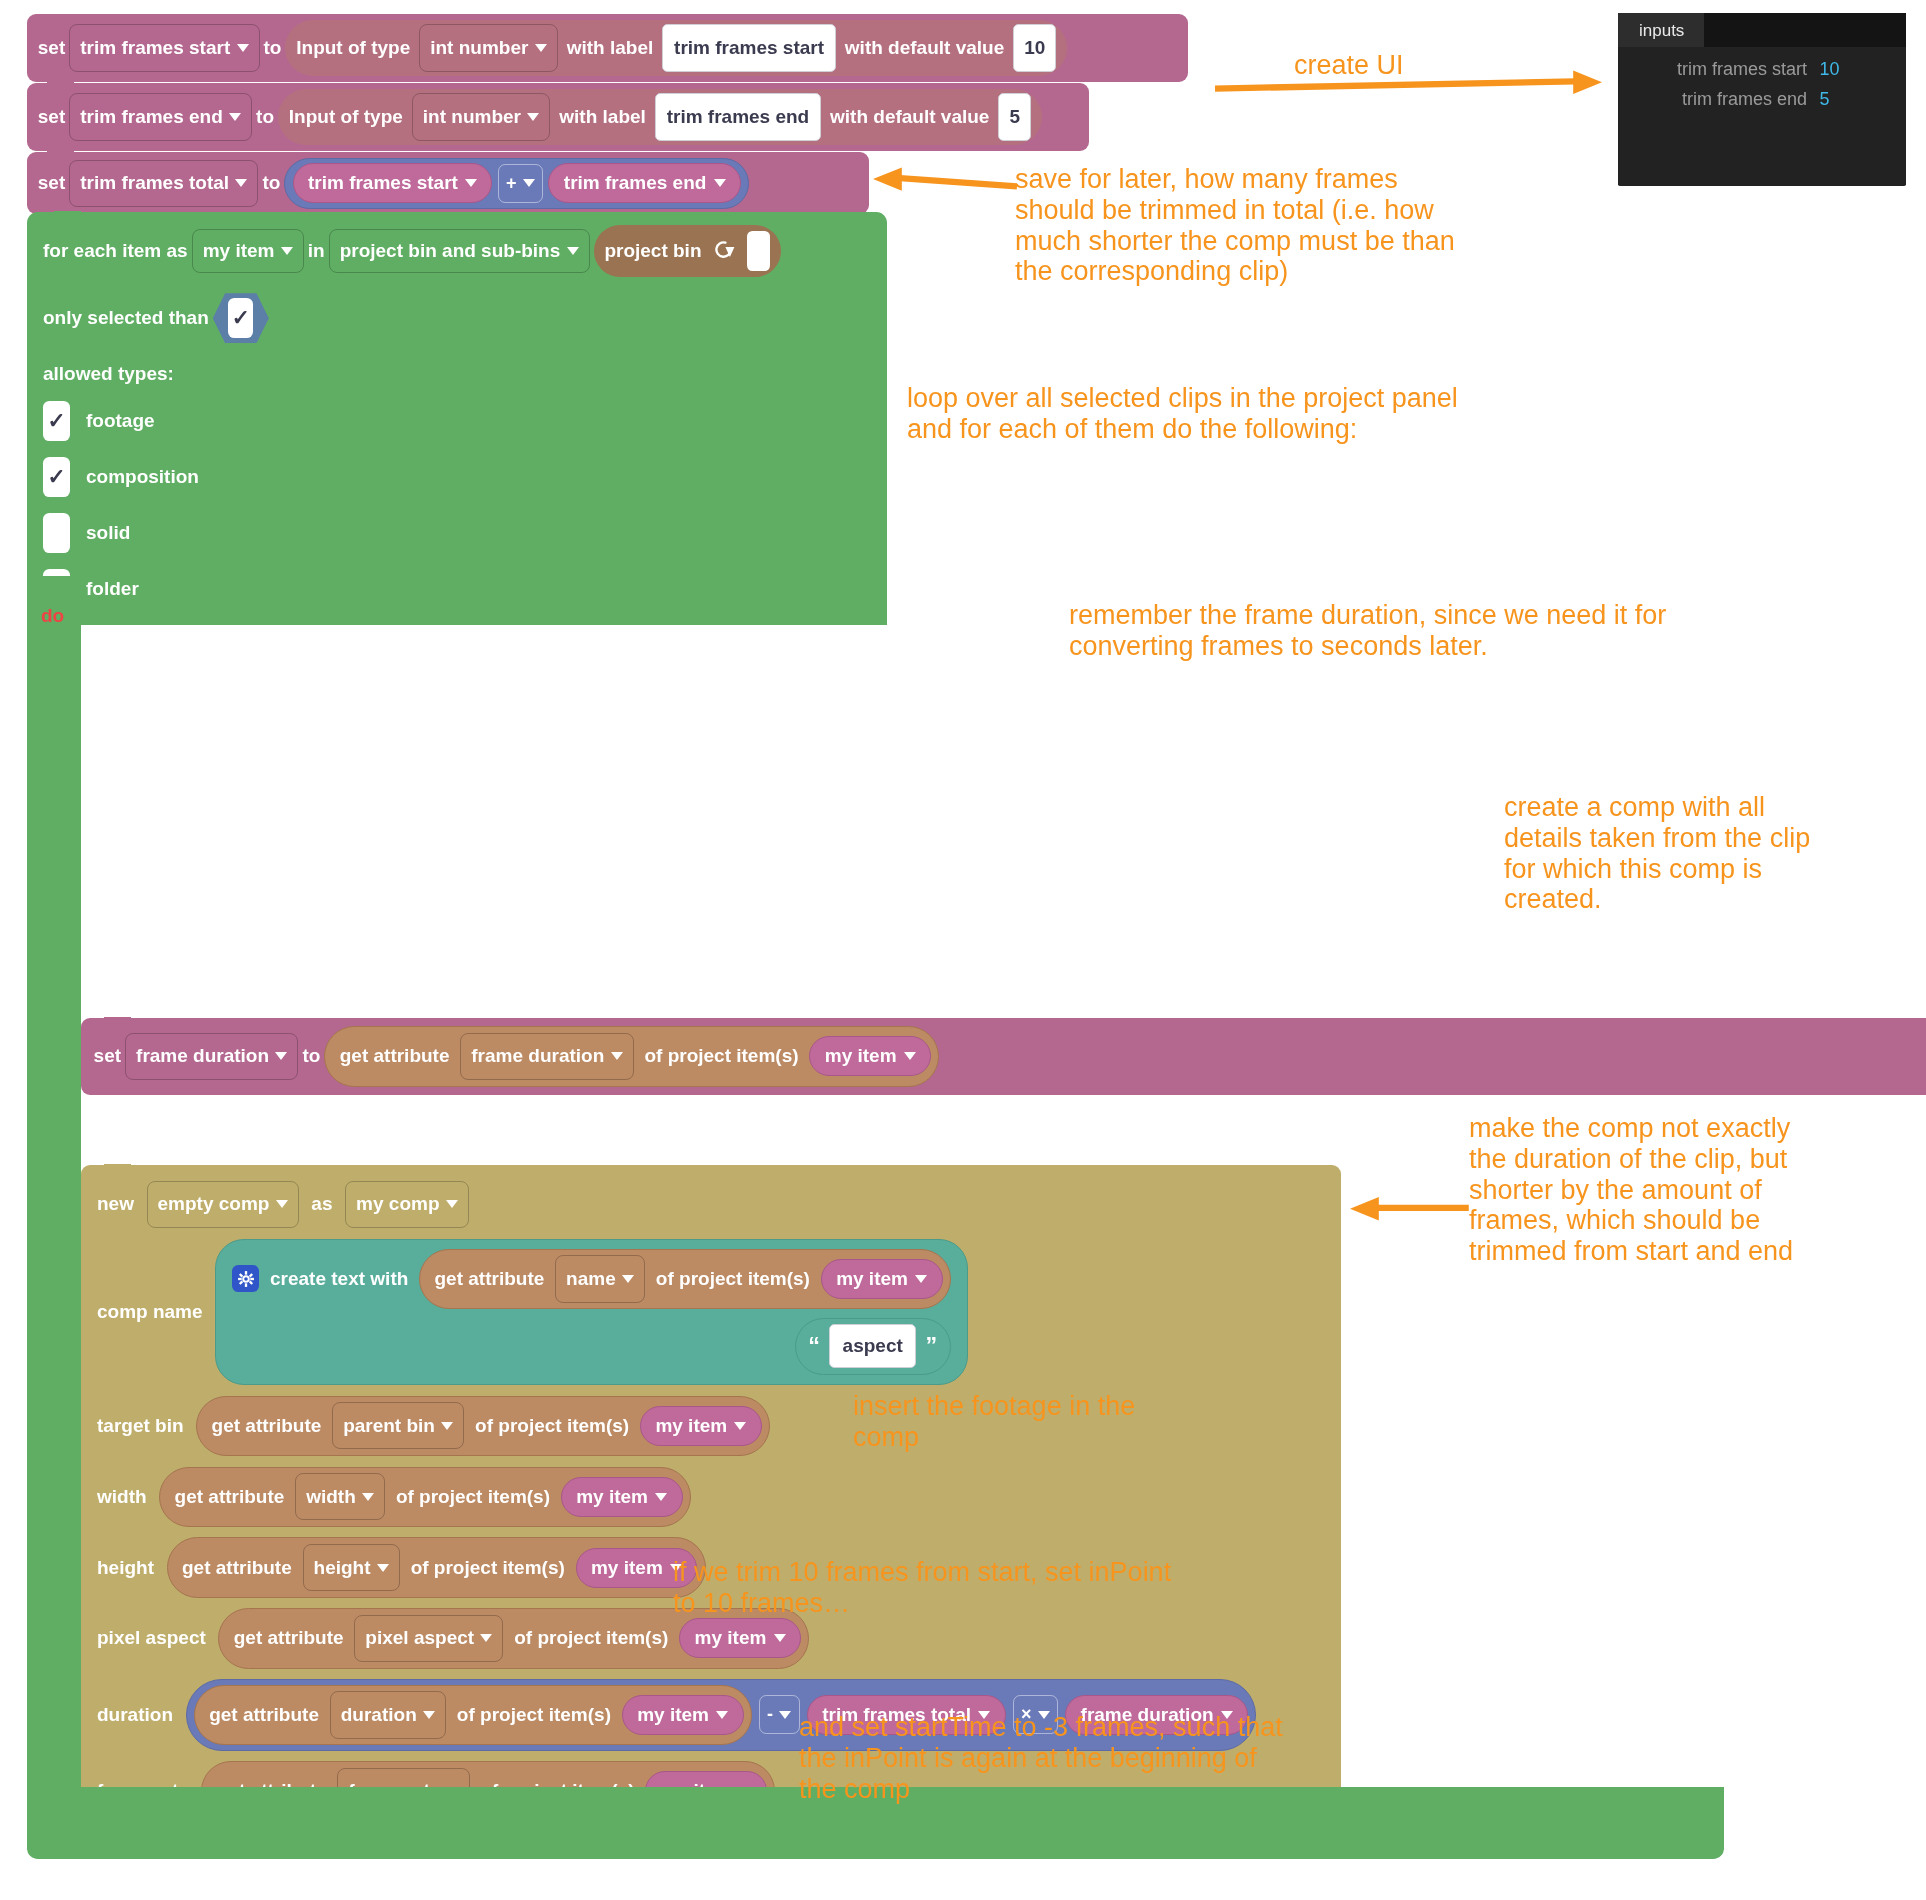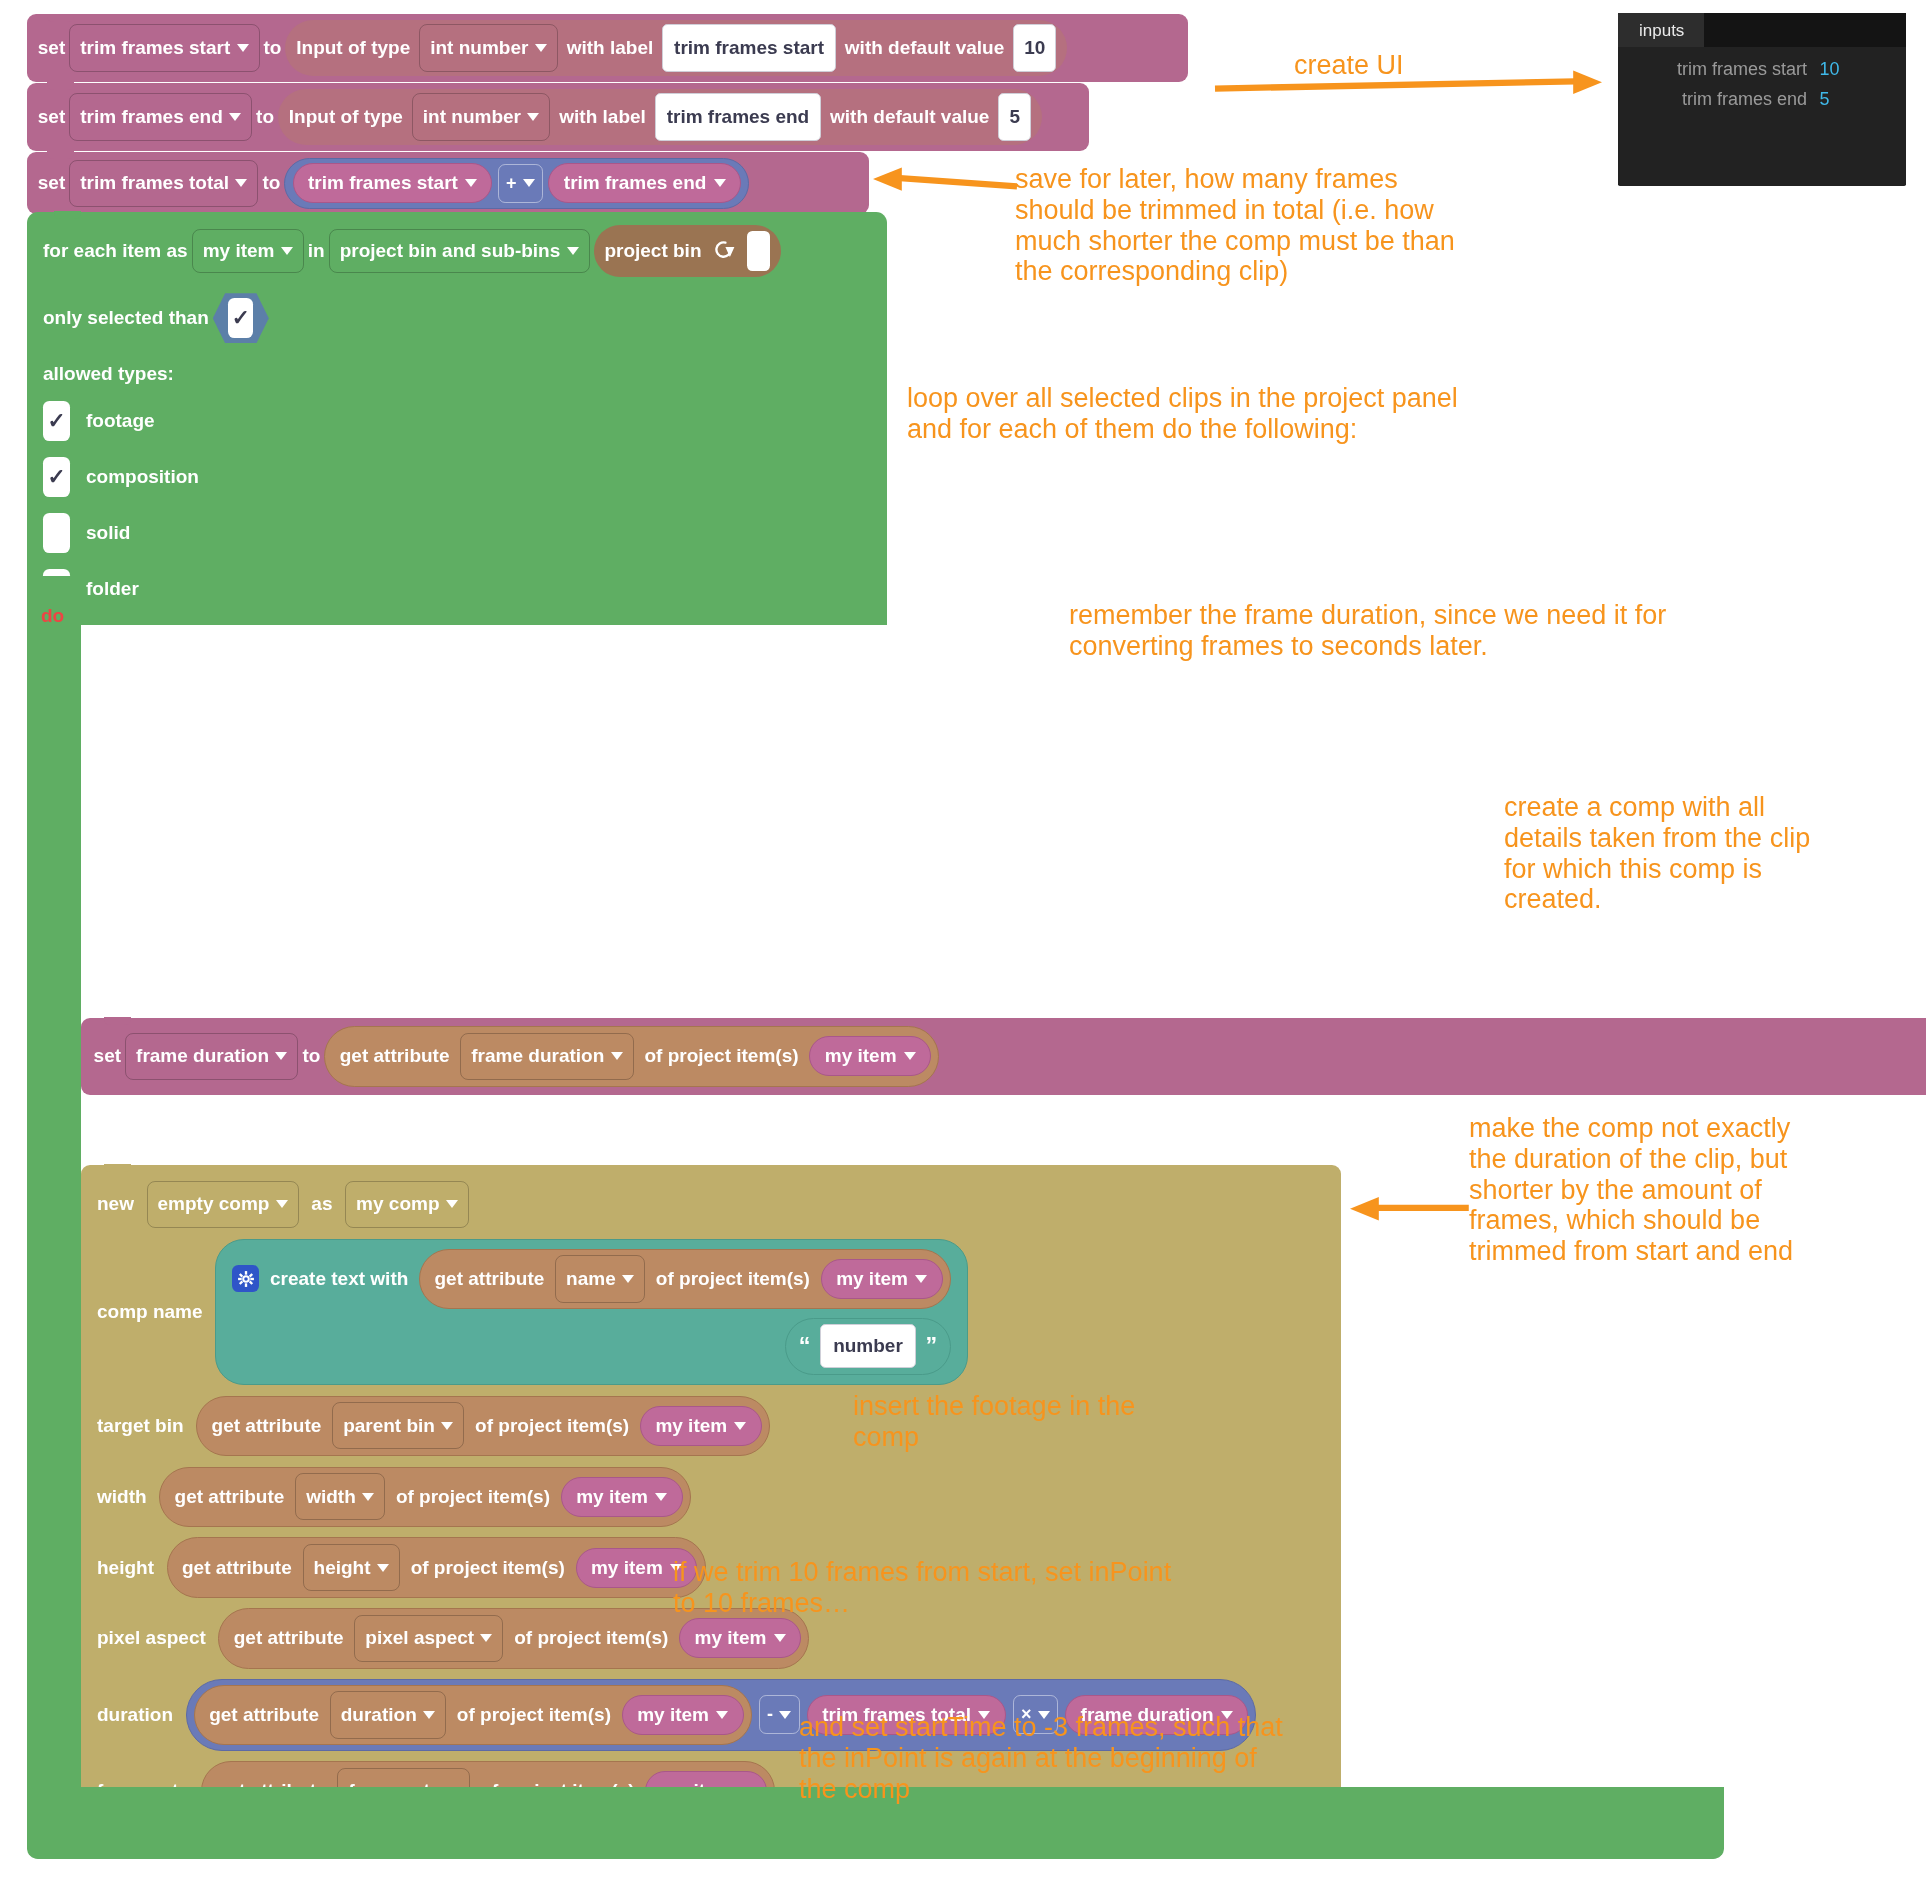--- a/index.html
+++ b/index.html
@@ -309,21 +309,21 @@
           <span>of project item(s)</span>
           <span class="pill var">
             <span>my item</span>
             <span class="caret"></span>
           </span>
         </span>
       </span>
       <span style="display:flex;justify-content:flex-end;margin-top:9px;">
         <span class="pill text" style="padding:5.4px 12.6px;gap:9px;">
           <span style="font-size:23.4px;">“</span>
-          <span class="txtfield" style="padding:10px 12.6px;">number</span>
+          <span class="txtfield" style="padding:10px 12.6px;">aspect</span>
           <span style="font-size:23.4px;">”</span>
         </span>
       </span>
     </span>
   </div>
 
   <div class="crow">
     <span class="rlbl">target bin</span>
     <span class="pill getattr" style="padding:5.4px 7.2px 5.4px 14.4px;gap:10.8px;">
       <span>get attribute</span>

